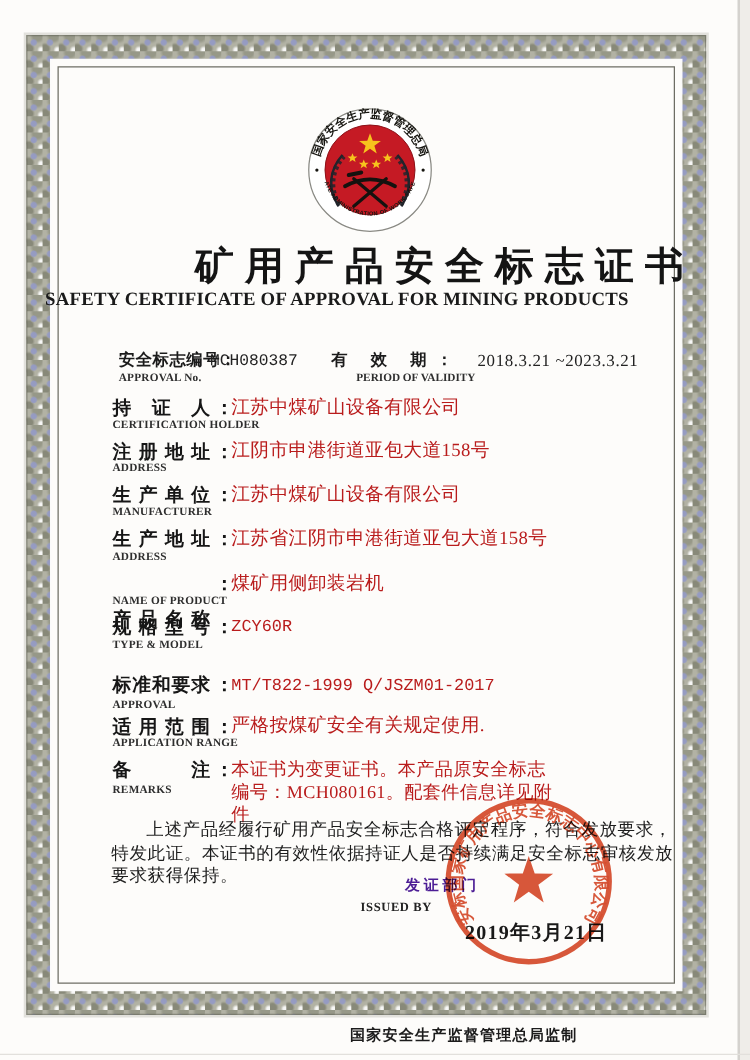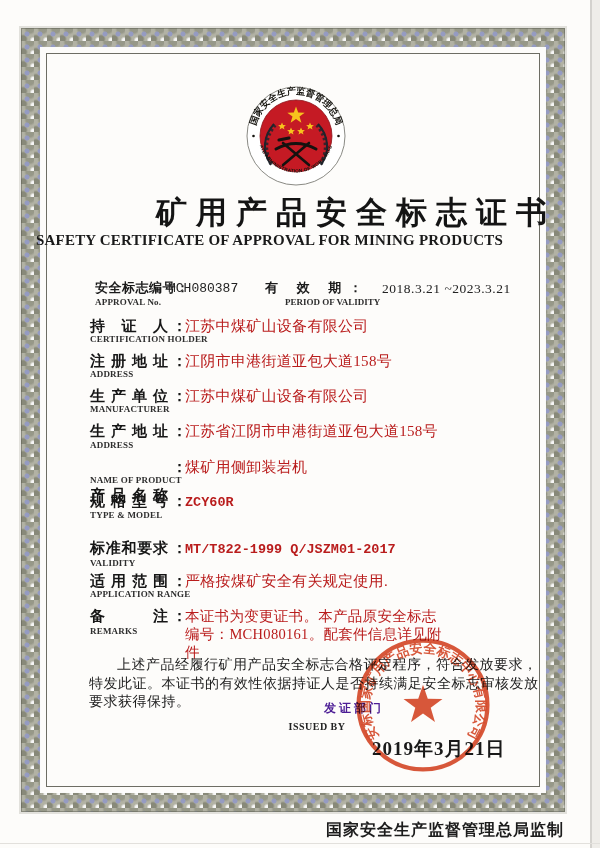--- a/index.html
+++ b/index.html
@@ -45,39 +45,39 @@
     text-align:justify; text-align-last:justify; }
   .vd-en { position:absolute; left:265px; top:297px; font-size:9px; font-weight:bold; color:#2e2e2e;padding-left:20px; }
   .vd-value { position:absolute; left:382px; top:281px; font-size:13.5px; color:#222; letter-spacing:.5px; }
 
   
   .row-label { position:absolute; left:90px; width:78px; font-size:15px; font-weight:bold;
     text-align:justify; text-align-last:justify; color:#161616; }
   .row-colon { position:absolute; left:172px; font-size:15px; font-weight:bold; color:#161616; }
   .row-value { position:absolute; left:185px; width:345px; font-size:15px; color:#b91c1c; letter-spacing:.3px; line-height:18px; }
   .row-en { position:absolute; left:90px; font-size:9px; font-weight:bold; color:#2e2e2e; letter-spacing:.2px; }
-  .mono { font-family:"Liberation Mono","DejaVu Sans Mono",monospace; font-size:13.5px; letter-spacing:0;font-weight:bold; }
+  .mono { font-family:"Liberation Mono","DejaVu Sans Mono",monospace; font-size:13.5px; letter-spacing:0; }
   .narrow { width:262px; font-size:14.5px; }
 
   
   .closing { position:absolute; left:72px; top:656px; width:462px; font-size:14px; line-height:18.5px;
     text-indent:2em; color:#1d1d1d; letter-spacing:.5px;margin-left:17px; }
 
   .issued-cn { position:absolute; left:250px; top:700px; width:134px; text-align:right;
     font-size:12px; font-weight:bold; letter-spacing:3px; color:#4c1d95; }
   .issued-en { position:absolute; left:250px; top:721px; width:134px; text-align:center;
     font-size:10px; font-weight:bold; color:#222; letter-spacing:.5px; }
 
   .seal { position:absolute; left:352px; top:634px; width:142px; height:142px;
     mix-blend-mode:multiply; opacity:.92; }
-  .seal-date { position:absolute; left:372px; top:736px; font-size:19px; font-weight:bold;
+  .seal-date { position:absolute; left:372px; top:736px; font-size:16px; font-weight:bold;
     color:#191919; letter-spacing:1px; mix-blend-mode:multiply;font-family:Liberation Serif, serif; }
 
-  .footer { position:absolute; left:280px; top:820px; width:284px; text-align:right;
-    font-size:16px; font-weight:bold; letter-spacing:1px; color:#1c1c1c; }
+  .footer { position:absolute; left:280px; top:820px; width:284px; text-align:left;
+    font-size:12px; font-weight:bold; letter-spacing:1px; color:#1c1c1c; }
 </style>
 </head>
 <body>
 
 <div class="page">
 
   <div class="scan-strip-right"></div>
   <div class="scan-edge-right"></div>
   <div class="scan-edge-bottom"></div>
 
@@ -170,21 +170,21 @@
   <div>
     <span class="row-label" style="top:492px">规 格 型 号</span>
     <span class="row-colon" style="top:492px">：</span>
     <span class="row-value mono" style="top:494px">ZCY60R</span>
     <span class="row-en" style="top:510px">TYPE &amp; MODEL</span>
   </div>
   <div>
     <span class="row-label" style="top:539px">标准和要求</span>
     <span class="row-colon" style="top:539px">：</span>
     <span class="row-value mono" style="top:541px">MT/T822-1999 Q/JSZM01-2017</span>
-    <span class="row-en" style="top:558px">VALIDITY</span>
+    <span class="row-en" style="top:558px">APPROVAL</span>
   </div>
   <div>
     <span class="row-label" style="top:572px">适 用 范 围</span>
     <span class="row-colon" style="top:572px">：</span>
     <span class="row-value" style="top:572px">严格按煤矿安全有关规定使用.</span>
     <span class="row-en" style="top:589px">APPLICATION RANGE</span>
   </div>
   <div>
     <span class="row-label" style="top:607px">备 注</span>
     <span class="row-colon" style="top:607px">：</span>

